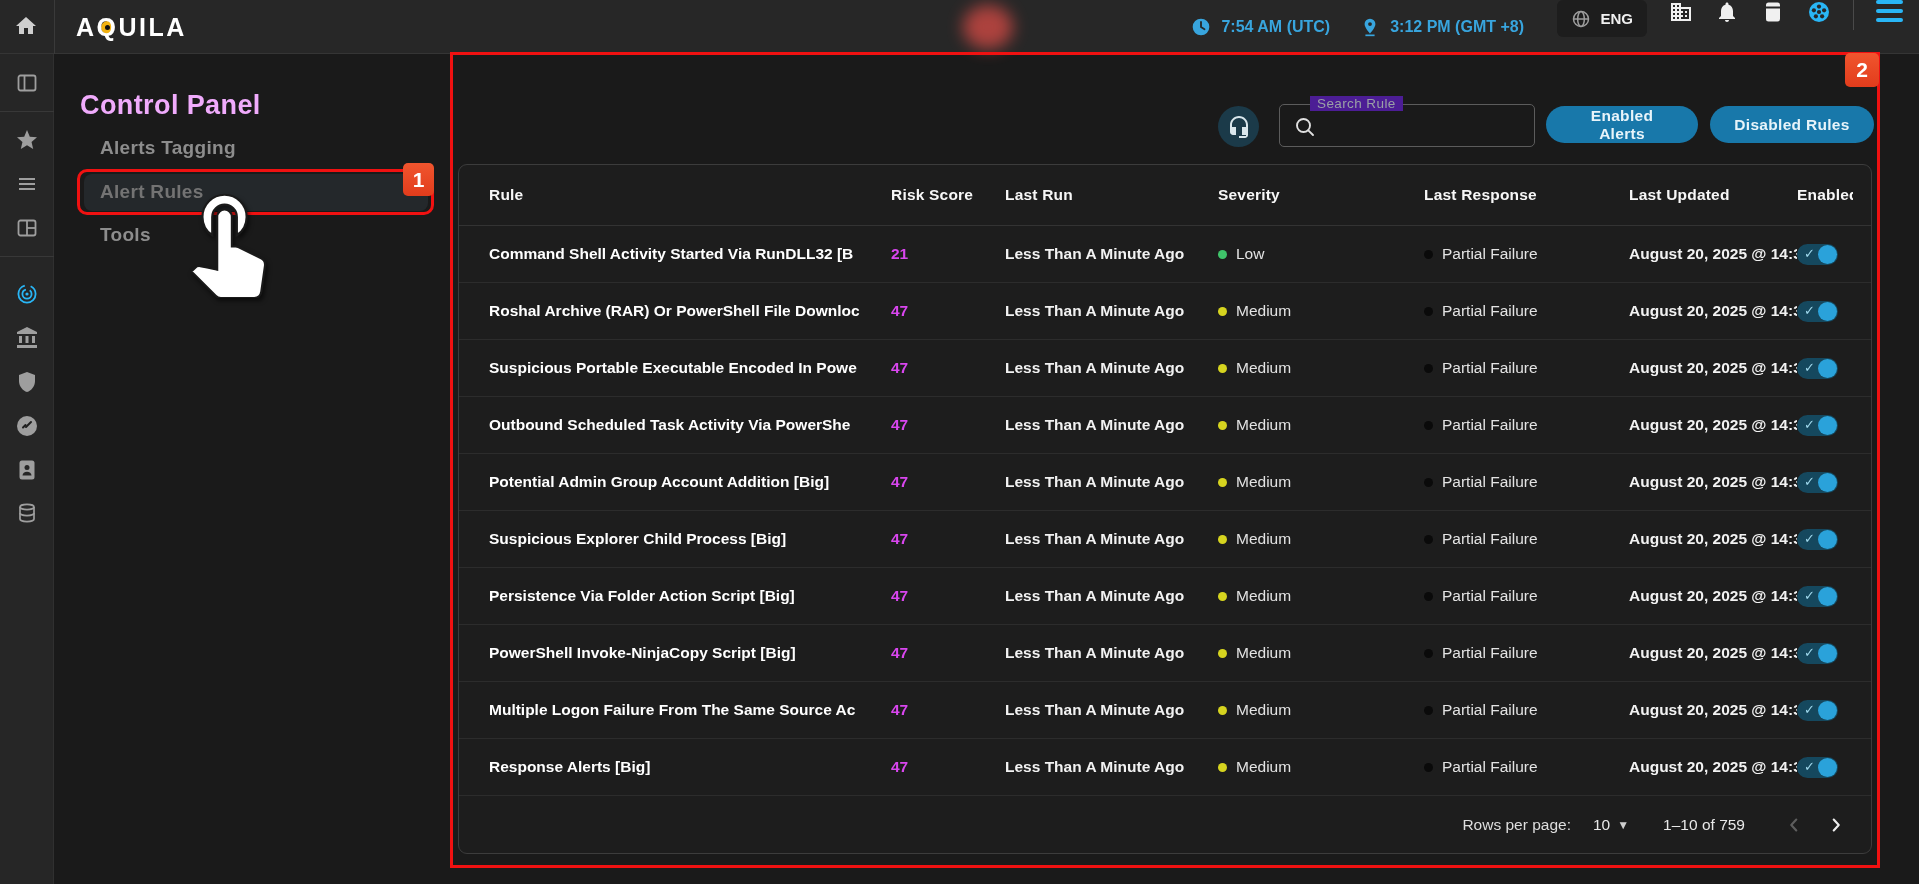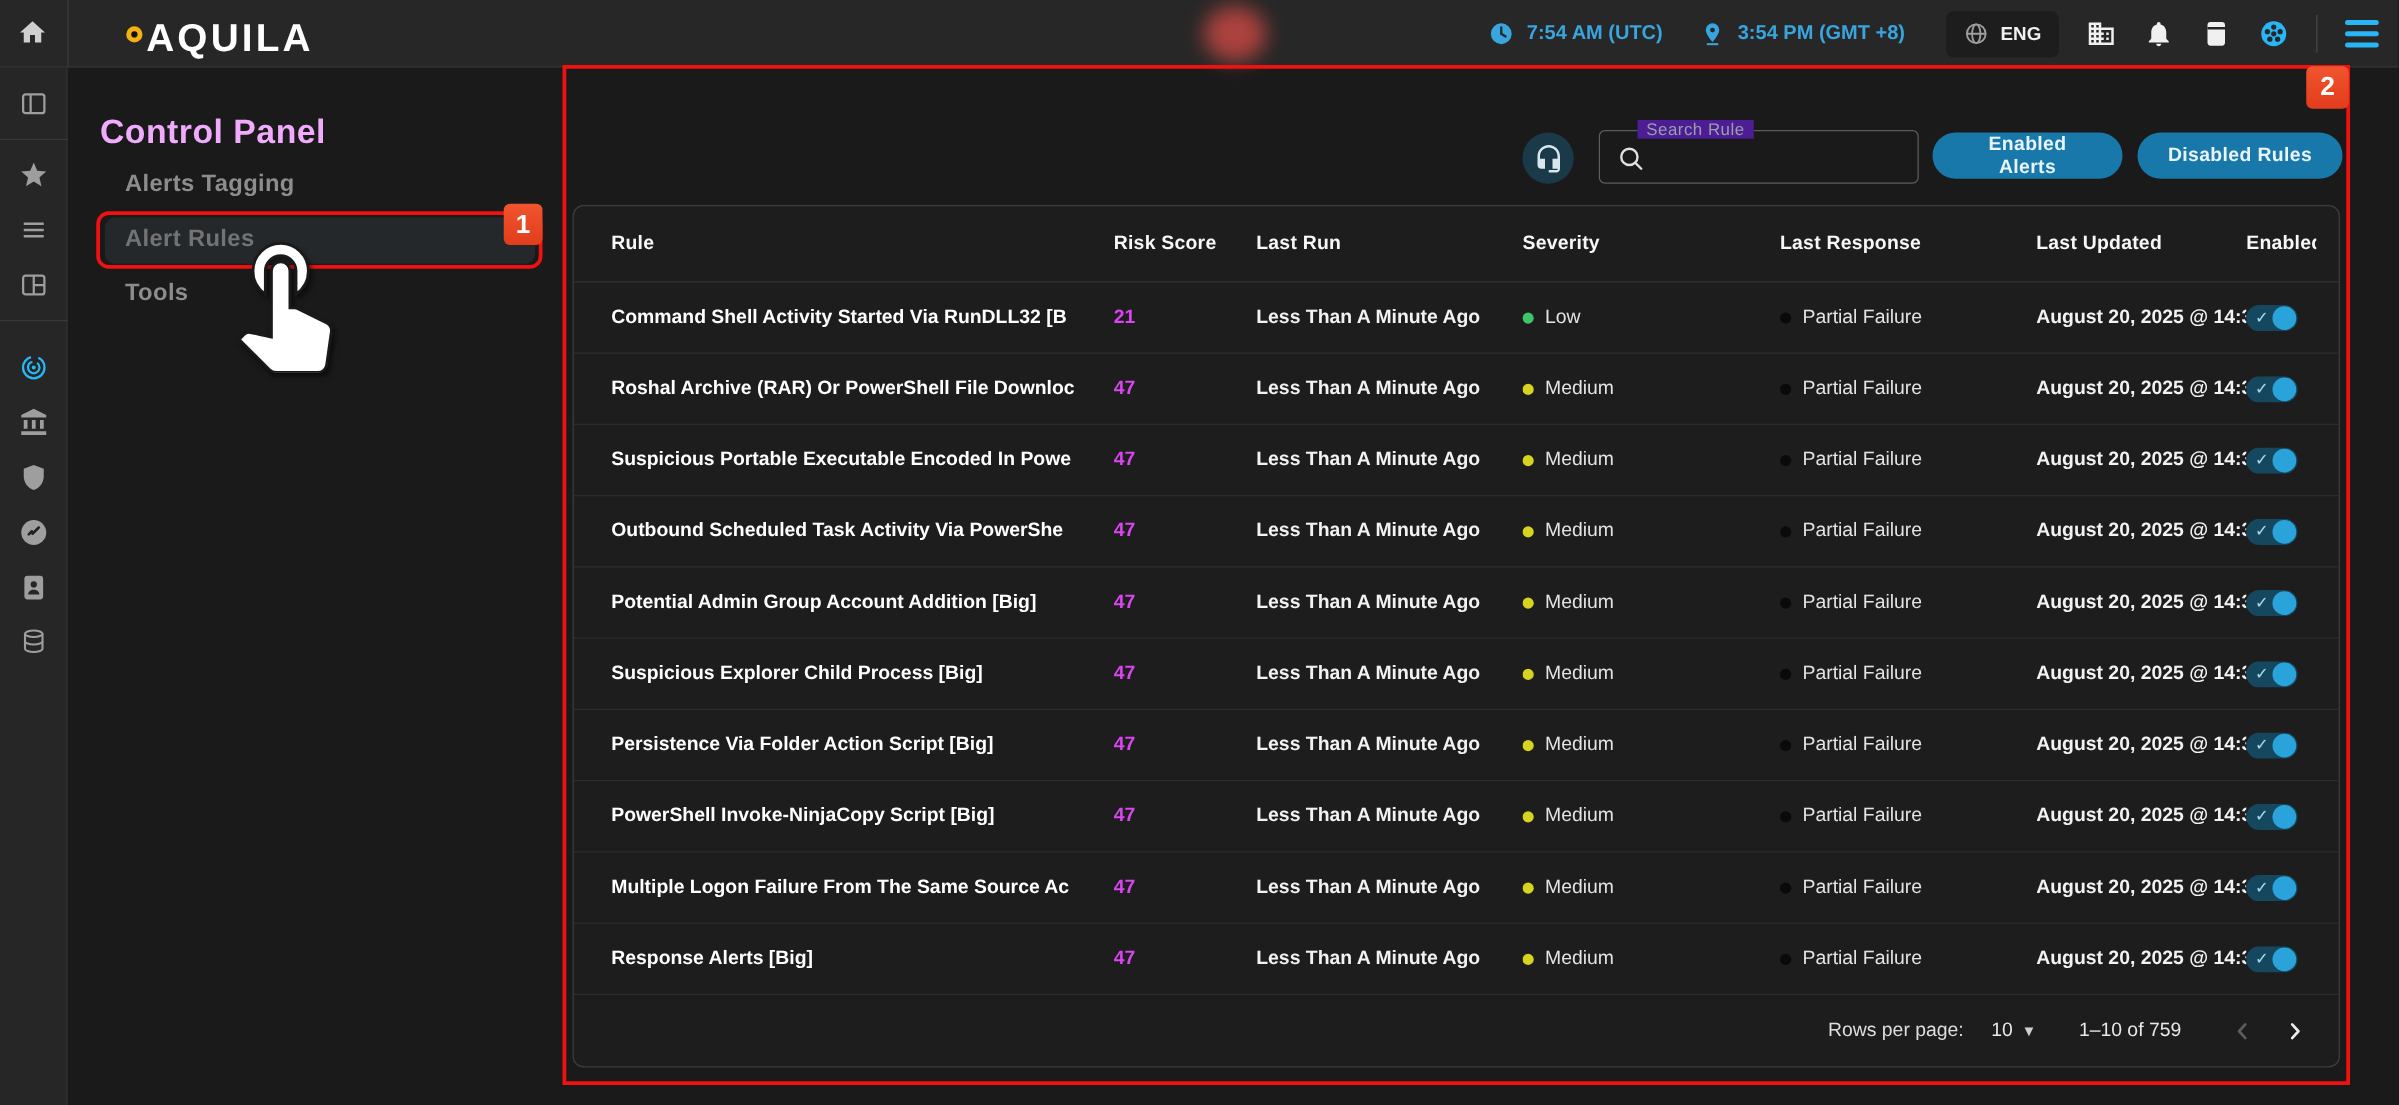--- a/index.html
+++ b/index.html
@@ -7,27 +7,27 @@
   .app {
     position:relative; width:1919px; height:884px; overflow:hidden;
     background:#1a1a1a;
     font-family:"Liberation Sans","DejaVu Sans",sans-serif;
     color:#ececec;
   }
   
   .topbar { position:absolute; left:0; top:0; width:1919px; height:54px; background:#272727; border-bottom:1px solid #353535; z-index:5; }
   .home-btn { position:absolute; left:14px; top:14px; width:26px; height:26px; }
   .rail-divider-v { position:absolute; left:54px; top:0; width:1px; height:54px; background:#3a3a3a; }
-  .logo { position:absolute; left:76px; top:13px; font-size:31px; font-weight:700; letter-spacing:2.5px; color:#ffffff; z-index:2;margin-left:41px; }
+  .logo { position:absolute; left:76px; top:13px; font-size:25px; font-weight:700; letter-spacing:2.5px; color:#ffffff; z-index:2; }
   .logo-eye { position:absolute; left:101px; top:21px; width:13px; height:13px; border-radius:50%; background:#f2b211; z-index:1; }
   .logo-eye::after { content:""; position:absolute; left:4px; top:4px; width:5px; height:5px; border-radius:50%; background:#111; }
   .red-blur { position:absolute; left:963px; top:5px; width:50px; height:44px; border-radius:50%; background:#c44742; filter:blur(8px); opacity:.85; }
   .times { position:absolute; right:395px; top:0; height:54px; display:flex; align-items:center; gap:10px; color:#38a5de; font-weight:700; font-size:16px; }
   .times .gap { width:10px; }
-  .top-icons { position:absolute; right:16px; top:0; height:54px; display:flex; align-items:center; gap:22px; }
+  .top-icons { position:absolute; right:16px; top:0; height:54px; display:flex; align-items:flex-start; gap:22px; }
   .eng-chip { display:flex; align-items:center; gap:9px; background:#1d1d1d; border-radius:6px; height:37px; padding:0 14px; color:#f0f0f0; font-weight:700; font-size:15px; }
   .icon24 { width:24px; height:24px; display:block; }
   .icon20 { width:20px; height:20px; display:block; }
   .top-sep { width:1px; height:30px; background:#4a4a4a; }
   .hamburger { display:flex; flex-direction:column; gap:5px; }
   .hamburger span { display:block; width:27px; height:4px; border-radius:2px; background:#29b6f6; }
   
   .rail { position:absolute; left:0; top:54px; width:54px; height:830px; background:#262626; border-right:1px solid #303030; z-index:4; }
   .rail .ricon { position:absolute; left:15px; width:24px; height:24px; }
   .rail .sep { position:absolute; left:0; width:54px; height:1px; background:#383838; }
@@ -99,21 +99,21 @@
       <svg class="icon20" viewBox="0 0 24 24">
         <circle cx="12" cy="12" r="10" fill="#38a5de"></circle>
           <path d="M12 6v6l4.2 2.6" stroke="#272727" stroke-width="2.2" fill="none" stroke-linecap="round"></path>
       </svg>
       <span>7:54 AM (UTC)</span>
       <span class="gap"></span>
       <svg class="icon20" viewBox="0 0 24 24">
         <path fill="#38a5de" d="M12 2a6.5 6.5 0 0 0-6.5 6.5C5.5 13 12 20 12 20s6.5-7 6.5-11.5A6.5 6.5 0 0 0 12 2zm0 8.8a2.3 2.3 0 1 1 0-4.6 2.3 2.3 0 0 1 0 4.6z"></path>
         <rect x="6.5" y="21" width="11" height="2" fill="#38a5de"></rect>
       </svg>
-      <span>3:54 PM (GMT +8)</span>
+      <span>3:12 PM (GMT +8)</span>
     </div>
 
     <div class="top-icons">
       <div class="eng-chip">
         <svg class="icon20" viewBox="0 0 24 24">
           <circle cx="12" cy="12" r="9" fill="none" stroke="#9e9e9e" stroke-width="1.8"></circle>
           <ellipse cx="12" cy="12" rx="4" ry="9" fill="none" stroke="#9e9e9e" stroke-width="1.8"></ellipse>
           <line x1="3" y1="12" x2="21" y2="12" stroke="#9e9e9e" stroke-width="1.8"></line>
         </svg>
         <span>ENG</span>

